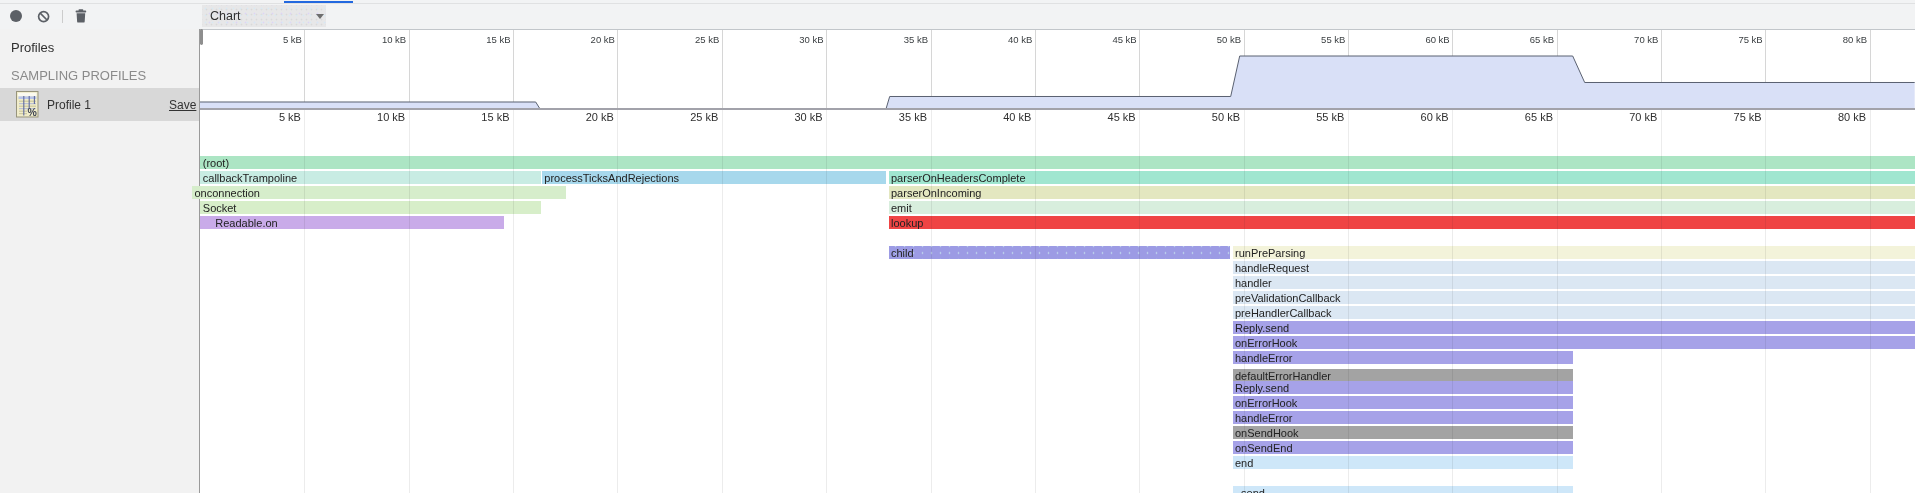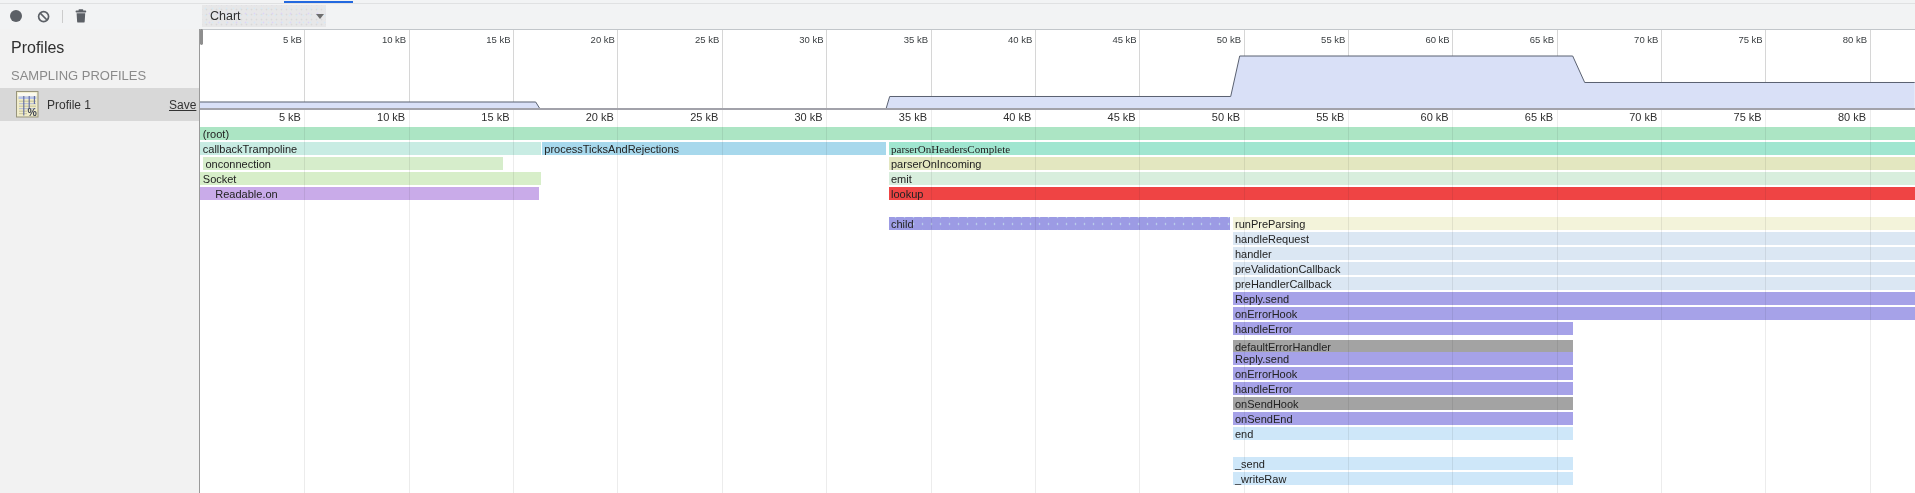--- a/index.html
+++ b/index.html
@@ -1,15 +1,15 @@
 <!DOCTYPE html>
 <html><head><meta charset="utf-8"><style>
 html,body{margin:0;padding:0;}
 #app{position:relative;width:1915px;height:493px;background:#fff;font-family:"Liberation Sans",sans-serif;overflow:hidden;}
-.bar{position:absolute;height:13.8px;font-size:11px;line-height:15.5px;color:#222;padding-left:2.5px;box-sizing:border-box;white-space:nowrap;overflow:hidden;}
+.bar{position:absolute;height:13.8px;font-size:11px;line-height:15.5px;color:#222;padding-left:2.5px;box-sizing:border-box;white-space:nowrap;overflow:hidden;margin-top:29px;}
 .rl1{position:absolute;top:34.3px;width:60px;text-align:right;font-size:9.5px;color:#3c4043;}
 .rl2{position:absolute;top:110.6px;width:60px;text-align:right;font-size:11px;color:#2f2f2f;}
 </style></head><body>
 <div id="app">
 
   <div style="position:absolute;left:0;top:0;width:1915px;height:28.6px;background:#f2f3f4;border-bottom:1.1px solid #c2c6ca"></div>
   <div style="position:absolute;left:0;top:2.6px;width:1915px;height:1px;background:rgba(0,0,0,0.07)"></div>
   <div style="position:absolute;left:283.5px;top:0.8px;width:69.6px;height:2.1px;background:#2268df"></div>
 
   <div style="position:absolute;left:10px;top:10.3px;width:12px;height:12px;border-radius:50%;background:#5c6066"></div>
@@ -23,21 +23,21 @@
     <rect x="1.6" y="1.4" width="10.6" height="2.2" rx="0.8" fill="#5c6066"></rect>
     <path d="M2.6 4.2 h8.6 l-0.5 8.2 q-0.06 1.2 -1.2 1.2 h-5.2 q-1.14 0 -1.2 -1.2 z" fill="#5c6066"></path>
   </svg>
 
   <div style="position:absolute;left:202px;top:5px;width:124px;height:22px;background:#e7e7e8;background-image:radial-gradient(#d8e9f3 0.9px,transparent 1.05px),radial-gradient(#ddd5f6 0.9px,transparent 1.05px),radial-gradient(#d9d9d9 0.9px,transparent 1.05px);background-size:7px 7px,9px 9px,5px 5px;background-position:0 0,3px 4px,2px 2px;">
      <span style="font-size:12.5px;line-height:23.5px;color:#303030;padding-left:8px;display:inline-block;">Chart</span>
      <span style="position:absolute;right:2.5px;top:8.8px;width:0;height:0;border-left:4px solid transparent;border-right:4px solid transparent;border-top:5.2px solid #6e6e6e;"></span>
   </div>
 
   <div style="position:absolute;left:0;top:29px;width:199px;height:464px;background:#f2f2f2;"></div>
-  <div style="position:absolute;left:11px;top:42px;font-size:16px;line-height:12px;color:#303030;">Profiles</div>
+  <div style="position:absolute;left:11px;top:42px;font-size:13px;line-height:12px;color:#303030;">Profiles</div>
   <div style="position:absolute;left:11px;top:70px;font-size:13px;line-height:11px;color:#8a8a8a;">SAMPLING PROFILES</div>
   <div style="position:absolute;left:0;top:88px;width:199px;height:33px;background:#d8d8d8;"></div>
   <svg style="position:absolute;left:16px;top:91px" width="23" height="27" viewBox="0 0 23 27">
     <rect x="0.5" y="0.5" width="21.5" height="25.5" fill="#f0ecca" stroke="#97947c" stroke-width="1"></rect>
     <rect x="2" y="1.8" width="18.5" height="3.4" fill="#fbfaf0"></rect>
     <rect x="2.5" y="5.4" width="17.8" height="2.6" fill="#b7c4e9"></rect>
     <g stroke="#c2bd92" stroke-width="0.9">
       <line x1="3" y1="10.2" x2="20" y2="10.2"></line>
         <line x1="3" y1="15.2" x2="20" y2="15.2"></line>
       <line x1="3" y1="20.2" x2="11" y2="20.2"></line>
@@ -112,26 +112,26 @@
     <div class="rl2" style="left:1284.4px;">55 kB</div>
     <div class="rl2" style="left:1388.7px;">60 kB</div>
     <div class="rl2" style="left:1493.0px;">65 kB</div>
     <div class="rl2" style="left:1597.4px;">70 kB</div>
     <div class="rl2" style="left:1701.7px;">75 kB</div>
     <div class="rl2" style="left:1806.1px;">80 kB</div>
 
   <div class="bar" style="left:200.3px;top:126.5px;width:1714.7px;background:#ace5c4;">(root)</div>
     <div class="bar" style="left:200.3px;top:141.5px;width:340.5px;background:#c8ece3;">callbackTrampoline</div>
     <div class="bar" style="left:541.8px;top:141.5px;width:344.7px;background:#a7d8ec;">processTicksAndRejections</div>
-    <div class="bar" style="left:888.5px;top:141.5px;width:1026.5px;background:#a0e6d0;font-family:Liberation Serif, serif;">parserOnHeadersComplete</div>
-    <div class="bar" style="left:203px;top:156.5px;width:300px;background:#d6edcb;">onconnection</div>
+    <div class="bar" style="left:888.5px;top:141.5px;width:1026.5px;background:#a0e6d0;">parserOnHeadersComplete</div>
+    <div class="bar" style="left:192px;top:156.5px;width:374px;background:#d6edcb;">onconnection</div>
     <div class="bar" style="left:888.5px;top:156.5px;width:1026.5px;background:#e3e7c0;">parserOnIncoming</div>
     <div class="bar" style="left:200.3px;top:171.5px;width:340.5px;background:#d7eec9;">Socket</div>
     <div class="bar" style="left:888.5px;top:171.5px;width:1026.5px;background:#d8eedd;">emit</div>
-    <div class="bar" style="left:200.3px;top:186.5px;width:339px;background:#c9abe9;padding-left:15px;">Readable.on</div>
+    <div class="bar" style="left:200.3px;top:186.5px;width:304px;background:#c9abe9;padding-left:15px;">Readable.on</div>
     <div class="bar" style="left:888.5px;top:186.5px;width:1026.5px;background:#ef4444;">lookup</div>
     <div class="bar" style="left:888.5px;top:216.5px;width:341.5px;background:#9c9be4;background-image:radial-gradient(circle,rgba(205,240,240,0.95) 0.8px,transparent 1.05px);background-size:9px 7px;background-position:47px 3.5px;">child</div>
     <div class="bar" style="left:1232.5px;top:216.5px;width:682.5px;background:#f3f3da;">runPreParsing</div>
     <div class="bar" style="left:1232.5px;top:231.5px;width:682.5px;background:#dbe7f3;">handleRequest</div>
     <div class="bar" style="left:1232.5px;top:246.5px;width:682.5px;background:#dbe7f3;">handler</div>
     <div class="bar" style="left:1232.5px;top:261.5px;width:682.5px;background:#dbe7f3;">preValidationCallback</div>
     <div class="bar" style="left:1232.5px;top:276.5px;width:682.5px;background:#dbe7f3;">preHandlerCallback</div>
     <div class="bar" style="left:1232.5px;top:291.5px;width:682.5px;background:#a6a2e8;">Reply.send</div>
     <div class="bar" style="left:1232.5px;top:306.5px;width:682.5px;background:#a6a2e8;">onErrorHook</div>
     <div class="bar" style="left:1232.5px;top:321.5px;width:340.5px;background:#a6a2e8;">handleError</div>

